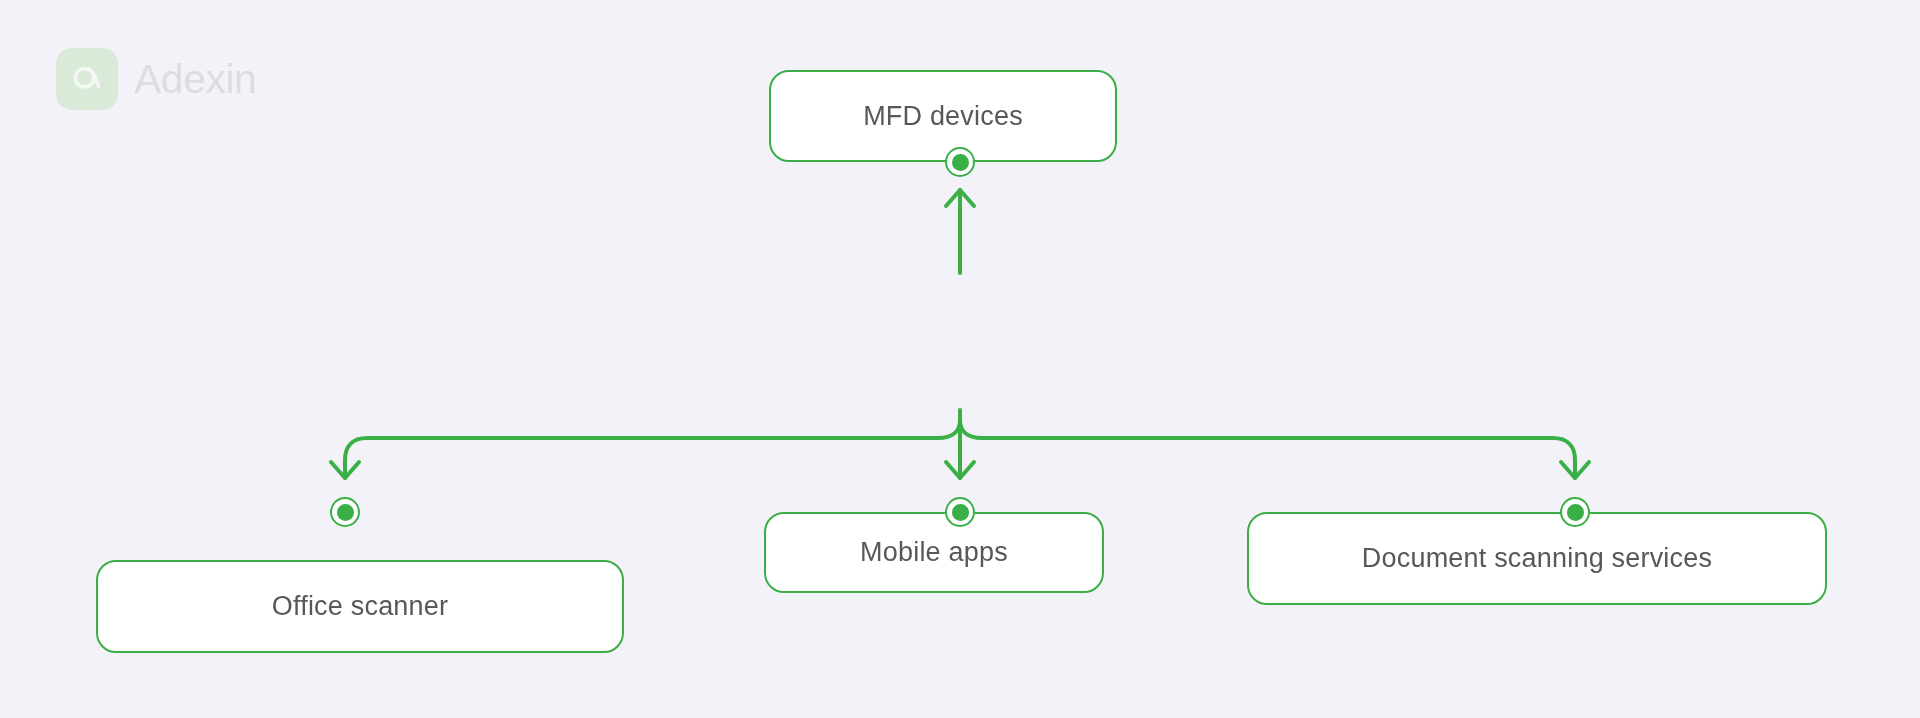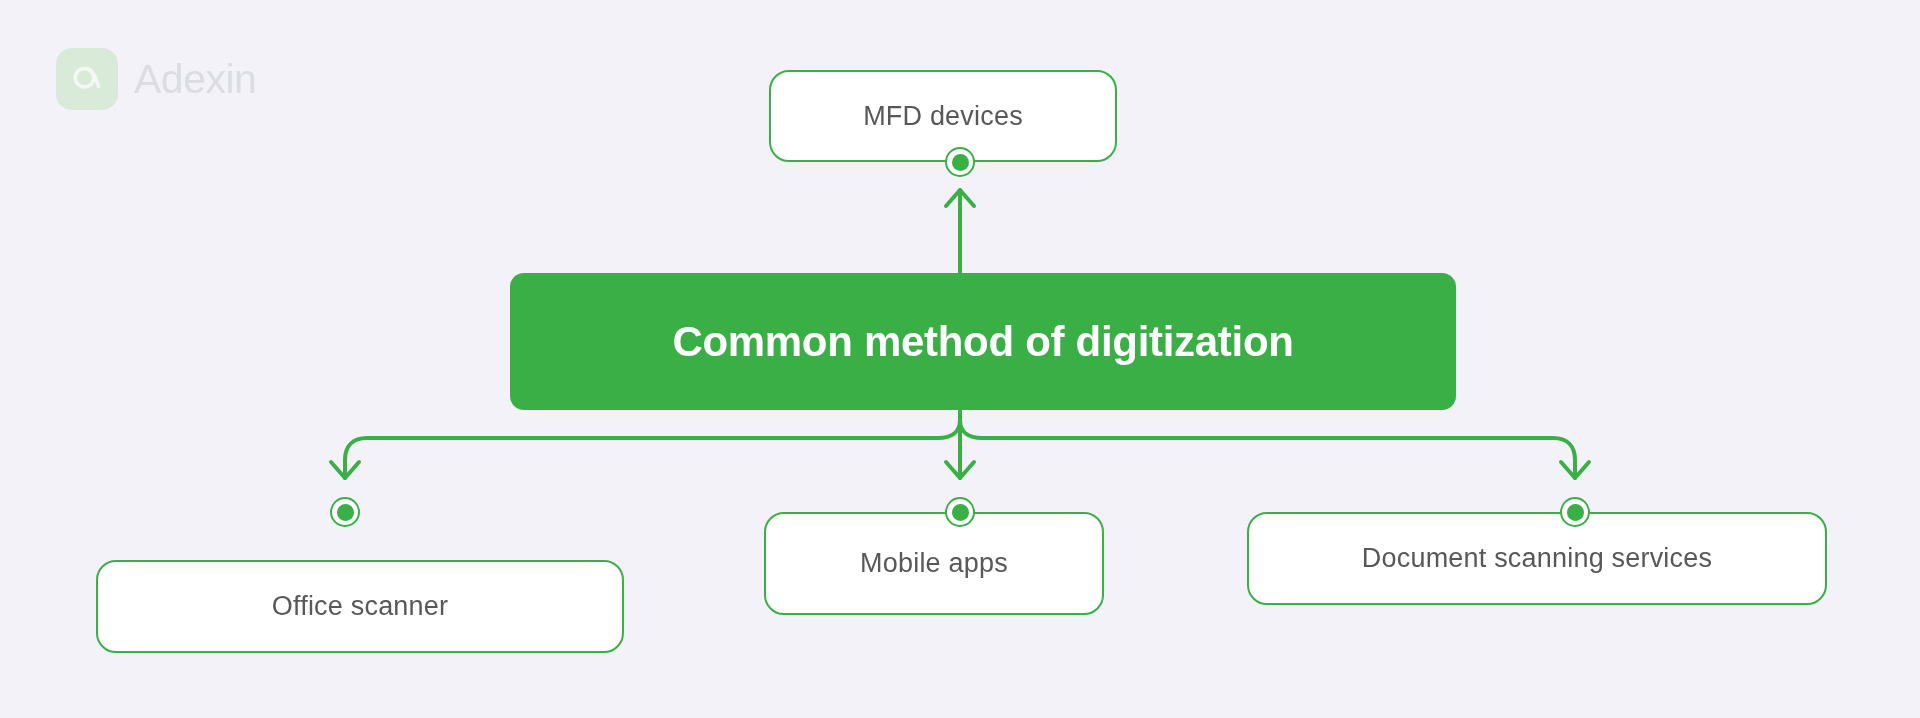--- a/index.html
+++ b/index.html
@@ -140,30 +140,27 @@
       <path d="M 946 462 L 960 478 L 974 462"></path>
       <path d="M 1561 462 L 1575 478 L 1589 462"></path>
     </g>
   </svg>
 
   <div class="node node-plain" style="left:769px; top:70px; width:348px; height:92px;">
     <span>MFD devices</span>
   </div>
   <div class="dot" style="left:945px; top:147px;"></div>
 
-  <div class="node node-root" style="left:510px; top:273px; width:946px; height:137px;">
-    <span>Common method of digitization</span>
-  </div>
 
   <div class="node node-plain" style="left:96px; top:512px; width:528px; height:93px;margin-top:48px;">
     <span>Office scanner</span>
   </div>
   <div class="dot" style="left:330px; top:497px;"></div>
 
-  <div class="node node-plain" style="left:764px; top:512px; width:340px; height:103px;">
+  <div class="node node-plain" style="left:764px; top:512px; width:340px; height:81px;">
     <span>Mobile apps</span>
   </div>
   <div class="dot" style="left:945px; top:497px;"></div>
 
   <div class="node node-plain" style="left:1247px; top:512px; width:580px; height:93px;align-items:center;">
     <span>Document scanning services</span>
   </div>
   <div class="dot" style="left:1560px; top:497px;"></div>
 
 </div>

